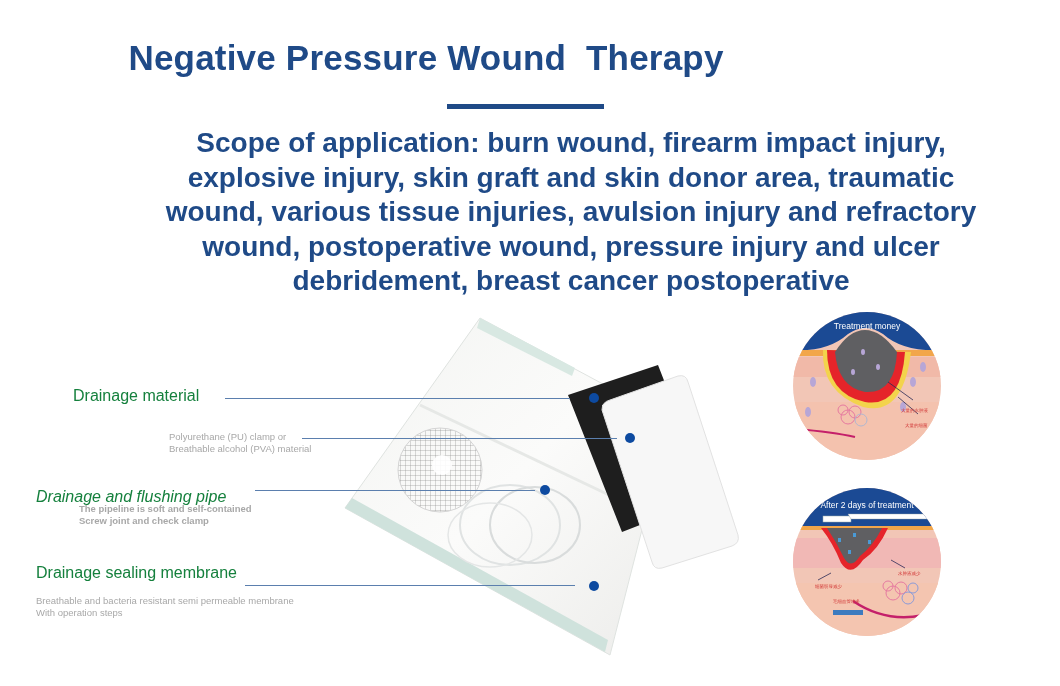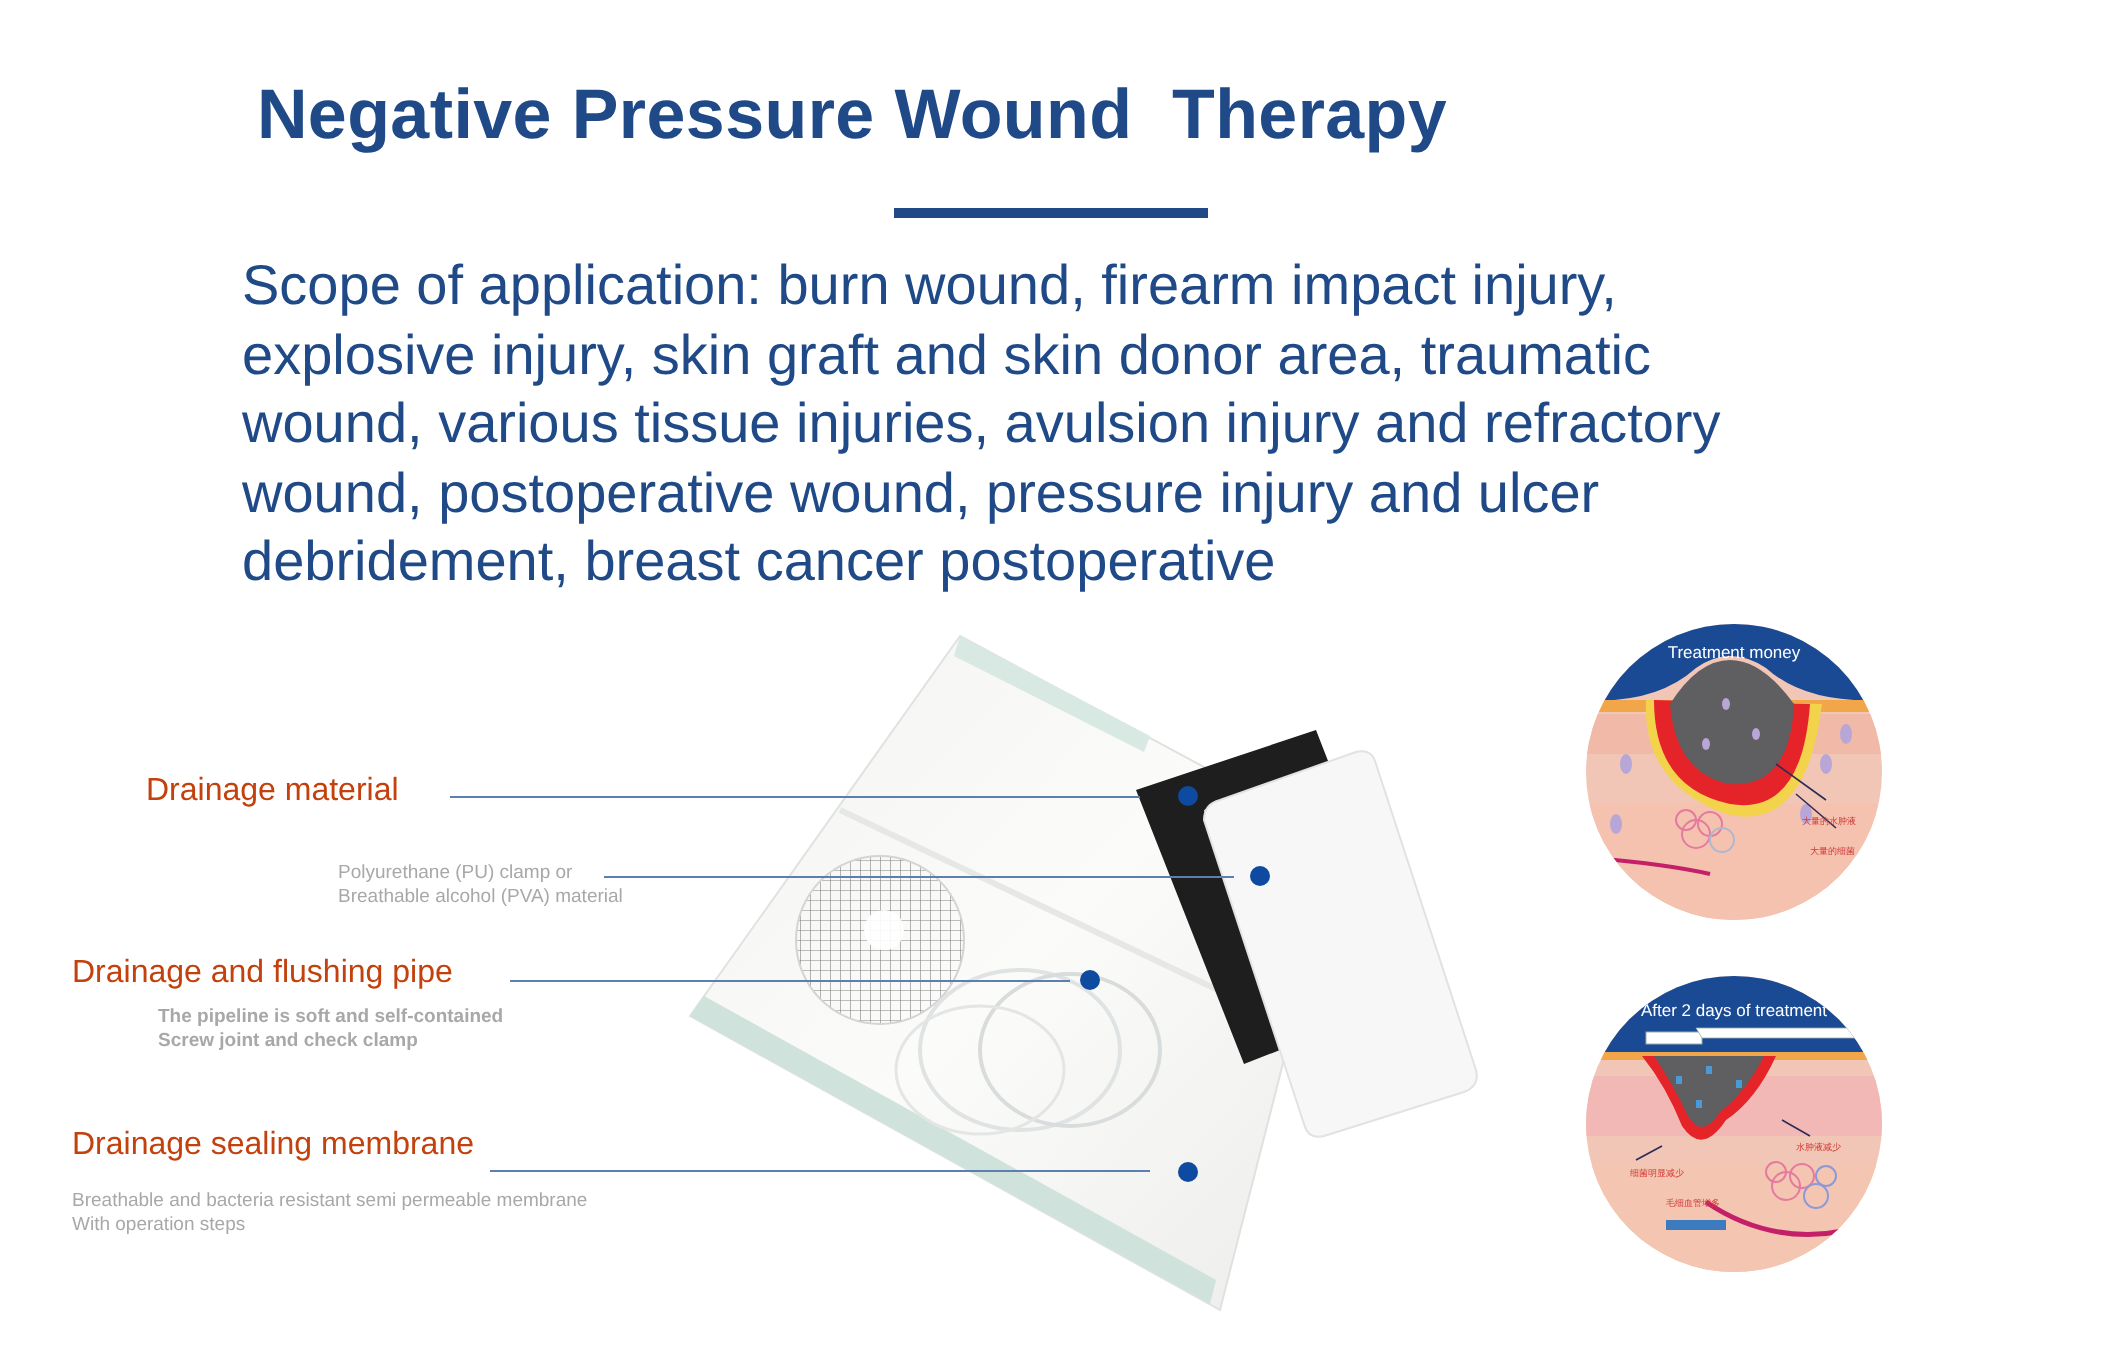--- a/index.html
+++ b/index.html
@@ -9,28 +9,28 @@
   .title {
     position: absolute; left: 0; top: 38px; width: 852px; text-align: center;
     font-family: "Liberation Sans", sans-serif; font-weight: bold;
     font-size: 35px; color: #1f4a87; letter-spacing: 0.2px; white-space: pre;
   }
   .title-rule {
     position: absolute; left: 447px; top: 104px; width: 157px; height: 5px; background: #1f4a87;
   }
   .scope {
     position: absolute; left: 121px; top: 126px; width: 900px;
-    font-family: "Liberation Sans", sans-serif; font-weight: normal;
-    font-size: 28px; line-height: 34.5px; color: #1f4a87;
+    font-family: "Liberation Sans", sans-serif; font-weight: bold;
+    font-size: 28px; line-height: 34.5px; color: #1f4a87; text-align: center;
   }
   .scope span { display: block; white-space: nowrap; }
 
   .label {
     position: absolute; font-family: "Liberation Sans", sans-serif;
-    color: #c2410c; font-size: 16px; white-space: nowrap;
+    color: #15803d; font-size: 16px; white-space: nowrap;
   }
   .sub {
     position: absolute; font-family: "Liberation Sans", sans-serif;
     color: #a8a8a8; font-size: 9.5px; line-height: 12px; white-space: nowrap;
   }
   .sub span { display: block; }
   .leader { position: absolute; height: 1px; background: #5b7fae; }
   .dot { position: absolute; width: 10px; height: 10px; border-radius: 50%; background: #0d4aa0; }
 
   .product { position: absolute; left: 340px; top: 310px; width: 420px; height: 350px; }
@@ -100,21 +100,21 @@
 <div class="leader" style="left:225px; top:398px; width:345px;"></div>
 <div class="dot" style="left:589px; top:393px;"></div>
 
 <div class="sub" style="left:169px; top:431px;">
   <span>Polyurethane (PU) clamp or</span>
   <span>Breathable alcohol (PVA) material</span>
 </div>
 <div class="leader" style="left:302px; top:438px; width:315px;"></div>
 <div class="dot" style="left:625px; top:433px;"></div>
 
-<div class="label" style="left:36px; top:478px;">Drainage and flushing pipe</div>
+<div class="label" style="left:36px; top:488px;font-style:italic;">Drainage and flushing pipe</div>
 <div class="leader" style="left:255px; top:490px; width:280px;"></div>
 <div class="dot" style="left:540px; top:485px;"></div>
 
 <div class="sub" style="left:79px; top:503px;font-weight:bold;">
   <span>The pipeline is soft and self-contained</span>
   <span>Screw joint and check clamp</span>
 </div>
 
 <div class="label" style="left:36px; top:564px;">Drainage sealing membrane</div>
 <div class="leader" style="left:245px; top:585px; width:330px;"></div>

